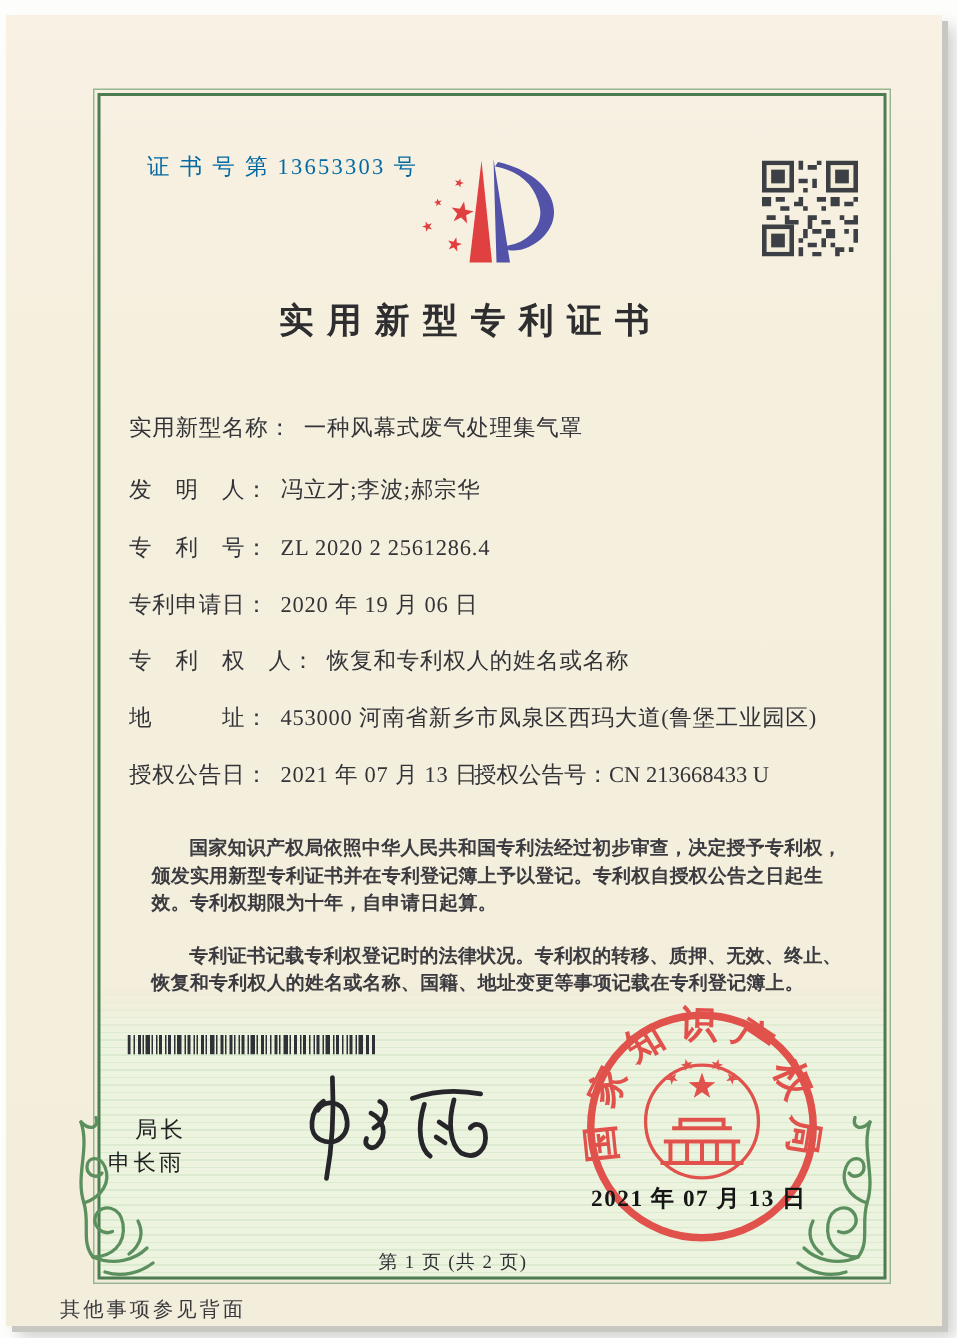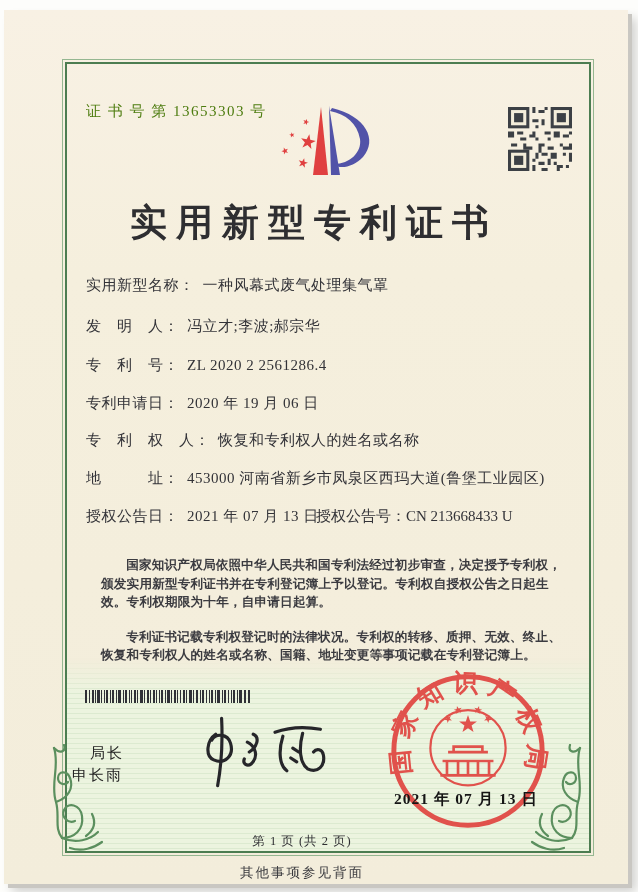--- a/index.html
+++ b/index.html
@@ -12,23 +12,23 @@
 
   .frame { position:absolute; left:62px; top:59px; width:532px; height:797px;
     border:1px solid #95b791; }
   .frame::after { content:""; position:absolute; inset:2px; border:2px solid #4c7d51; }
 
   .band { position:absolute; left:66px; top:658px; width:524px; height:195px;
     background:repeating-linear-gradient(180deg,#dcead0 0 1px,#ecf4df 1px 5px); }
   .band::before { content:""; position:absolute; left:0; right:0; top:0; height:34px;
     background:linear-gradient(180deg,#f3eddb 0%,rgba(243,237,219,0) 100%); }
 
-  .cert-no { position:absolute; left:86px; top:102px; font-size:15px; letter-spacing:1.5px; color:#4d7c0f; }
+  .cert-no { position:absolute; left:98px; top:102px; font-size:15px; letter-spacing:1.5px; color:#0369a1; }
   .title { position:absolute; left:62px; top:198px; width:504px; text-align:center;
-    font-size:37px; font-weight:700; letter-spacing:9px; color:#2e2e31; }
+    font-size:23px; font-weight:700; letter-spacing:9px; color:#2e2e31; }
 
   .field { position:absolute; left:86px; font-size:15px; color:#333338; white-space:nowrap; }
   .field .lbl { letter-spacing:0.5px;margin-top:28px; }
   .field .val { margin-left:8px; letter-spacing:0.5px; }
   .field2 { position:absolute; left:316px; font-size:15px; color:#333338; white-space:nowrap; }
 
   .paras { position:absolute; left:85px; top:540px; width:496px; font-size:12.6px;
     line-height:18.6px; color:#3b3b40; letter-spacing:0.2px; }
   .paras p { text-indent:2em; margin:16px;font-weight:bold; }
 
@@ -41,21 +41,21 @@
   .director-name { position:absolute; left:72px; top:766px; font-size:15px; color:#222;
     font-family:"Liberation Sans","DejaVu Sans",sans-serif; letter-spacing:2px; }
   .signature { position:absolute; left:188px; top:706px; }
 
   .seal { position:absolute; left:385px; top:668px; opacity:0.9; }
   .seal-date { position:absolute; left:394px; top:789px; font-size:15.5px; font-weight:600;
     letter-spacing:1px; color:#151515; z-index:6; }
 
   .page-num { position:absolute; left:40px; top:833px; width:524px; text-align:center;
     font-size:12.5px; color:#2f2f33; letter-spacing:1px; z-index:3; }
-  .back-note { position:absolute; left:40px; top:864px; width:524px; text-align:center;
+  .back-note { position:absolute; left:40px; top:864px; width:524px; text-align:left;
     font-size:13.5px; color:#3a3a3e; letter-spacing:2px; }
 
   .flourish { position:absolute; z-index:2; }
   .flourish.left { left:46px; top:744px; }
   .flourish.right { left:492px; top:744px; transform:scaleX(-1); }
 </style>
 </head>
 <body>
 
 <svg width="0" height="0" style="position:absolute">

